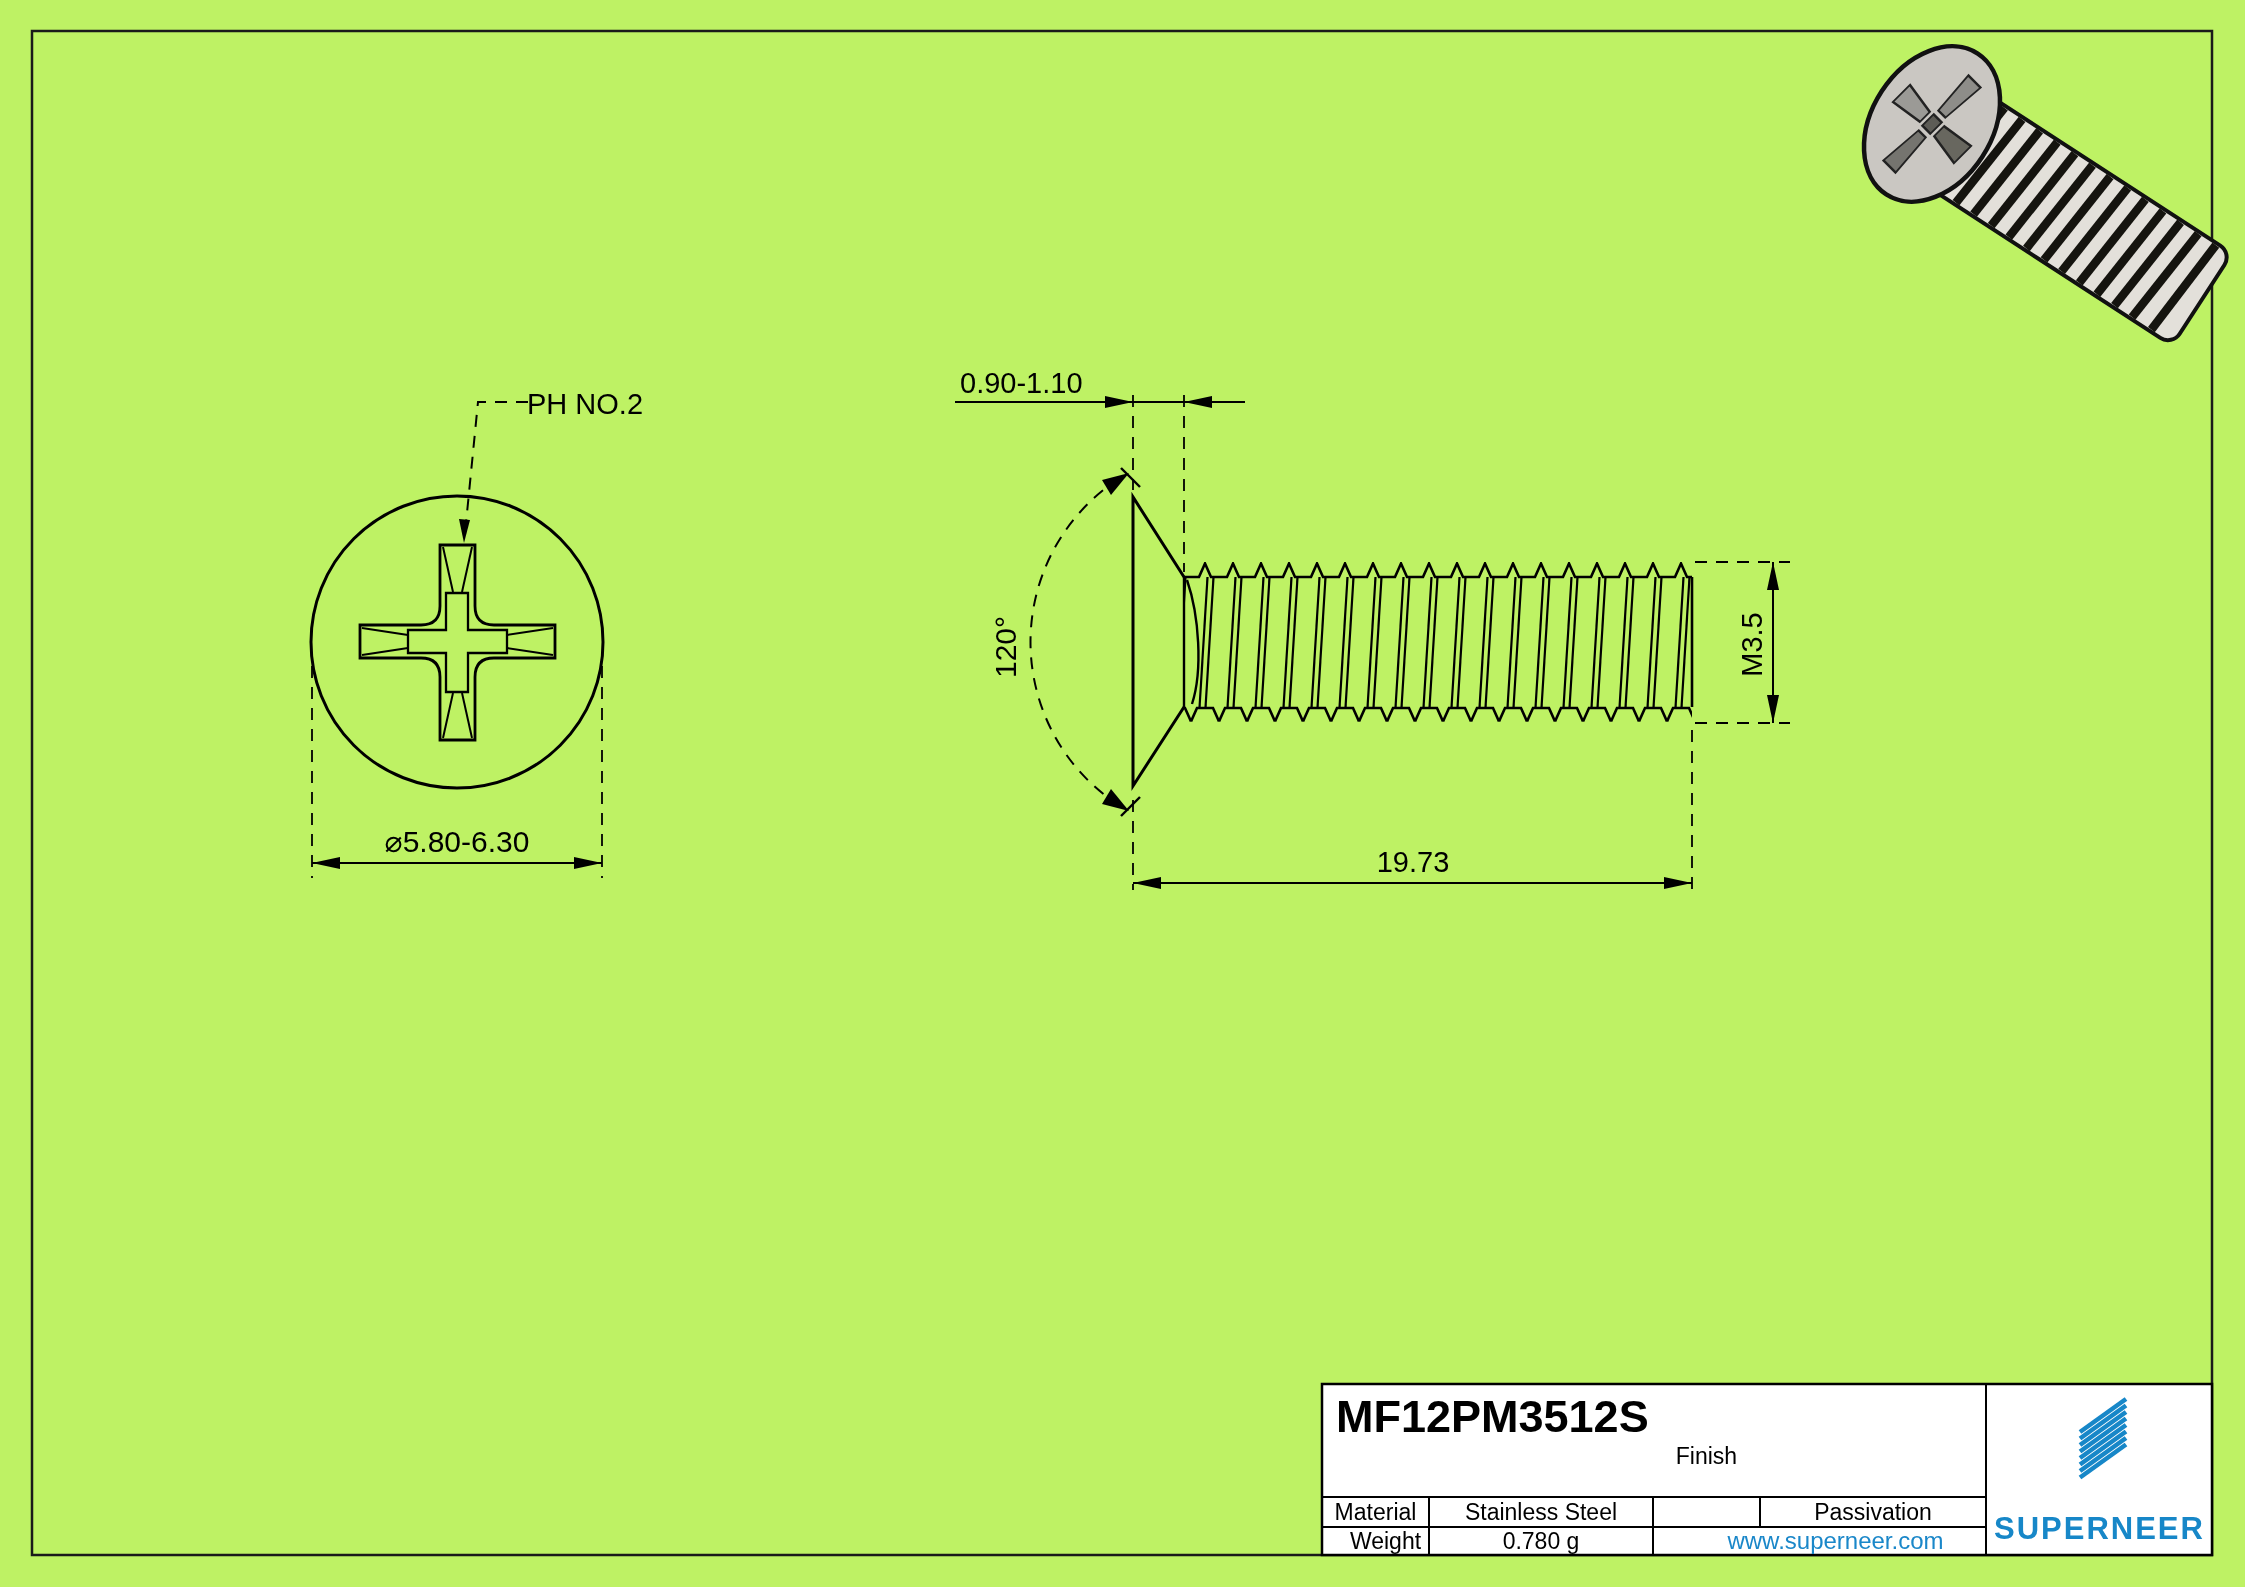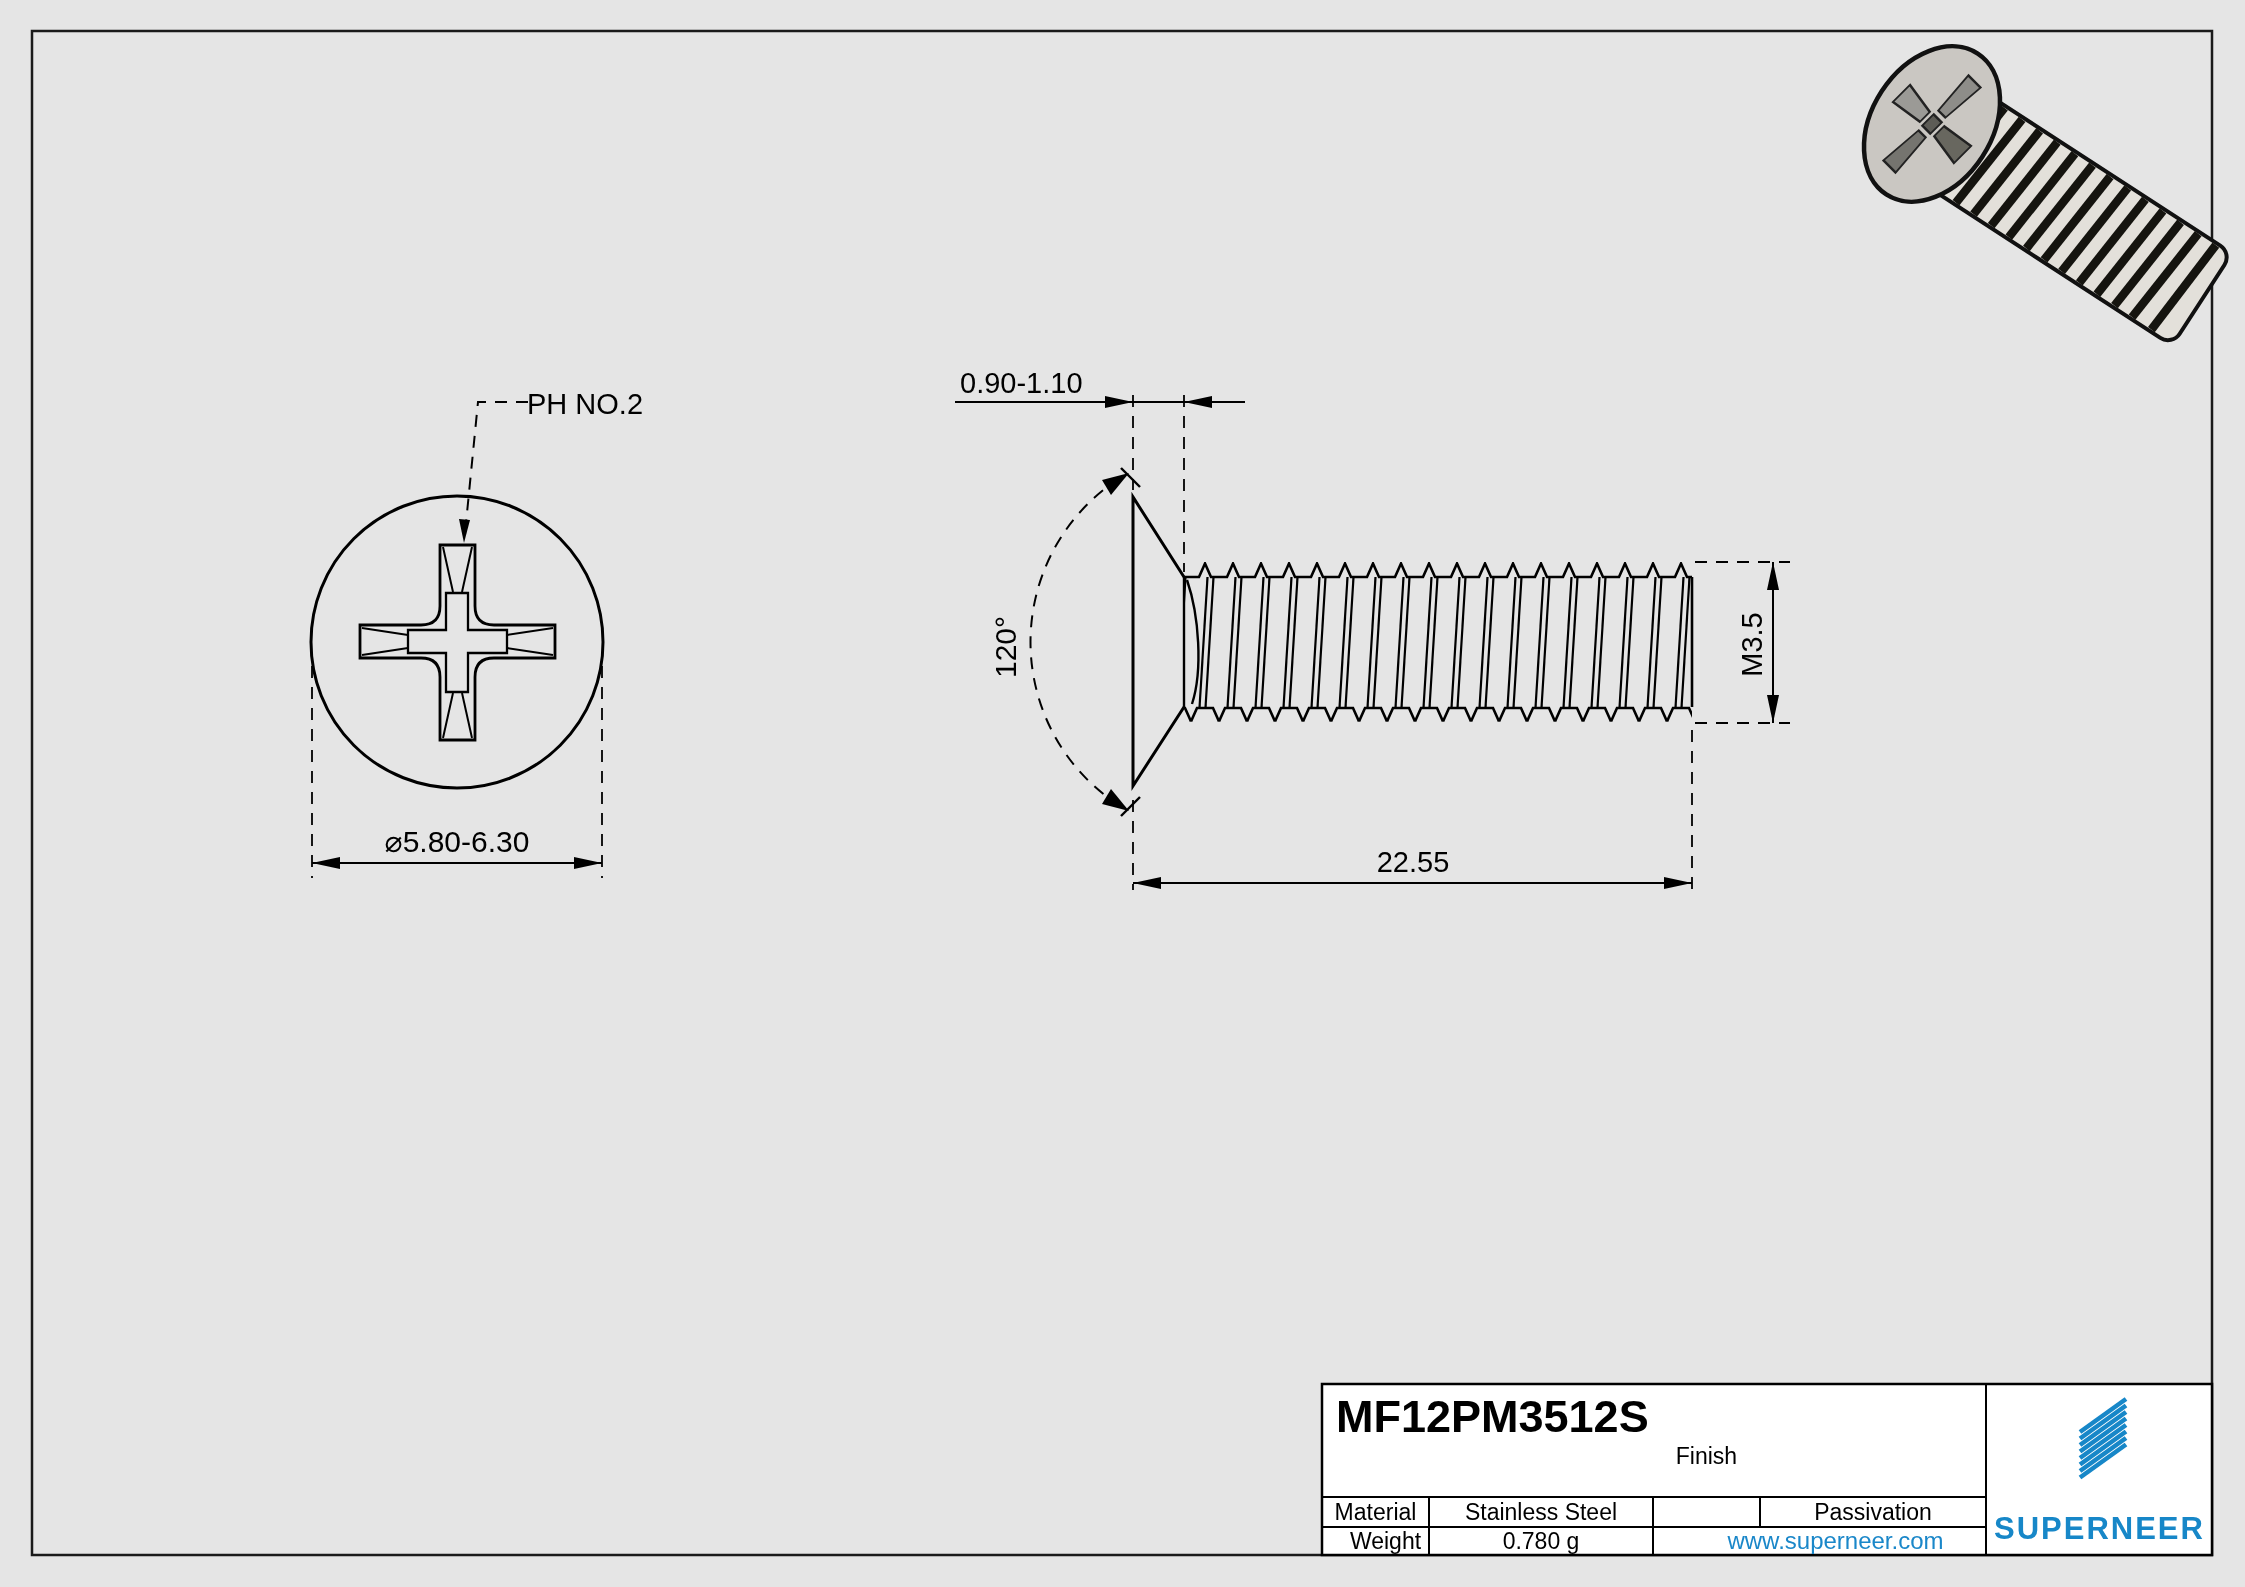--- a/index.html
+++ b/index.html
@@ -1,17 +1,17 @@
 <!DOCTYPE html>
 <html><head>
 <meta charset="utf-8">
 <style>
   html,body{margin:0;padding:0;background:#fff;}
   .sheet{
-    position:relative;width:2245px;height:1587px;background:#e5e5e5;
+    position:relative;width:2245px;height:1587px;background:#bef264;
     font-family:"Liberation Sans","DejaVu Sans",sans-serif;color:#000;overflow:hidden;
   }
   .sheet svg{position:absolute;left:0;top:0;}
   .lbl{position:absolute;white-space:nowrap;color:#000;}
   .dim{font-size:29px;}
   .dim-c{text-align:center;}
   .rot{transform:rotate(-90deg);transform-origin:center center;text-align:center;}
   .partno{font-size:45px;font-weight:bold;letter-spacing:0px;}
   .cell{position:absolute;text-align:center;font-size:23px;overflow:hidden;}
   .url{color:#1a87c9;font-size:24px;text-decoration:none;cursor:pointer;padding-left:16px;}
@@ -158,21 +158,21 @@
   <div class="lbl dim" style="left:527px;top:388px;">PH NO.2</div>
 
   <div class="lbl dim dim-c" style="left:357px;top:824px;width:200px;font-size:30px;">⌀5.80-6.30</div>
 
   <div class="lbl dim" style="left:960px;top:367px;">0.90-1.10</div>
 
   <div class="lbl dim rot" style="left:960px;top:630px;width:92px;font-size:30px;">120°</div>
 
   <div class="lbl dim rot" style="left:1710px;top:628px;width:84px;">M3.5</div>
 
-  <div class="lbl dim dim-c" style="left:1343px;top:846px;width:140px;">22.55</div>
+  <div class="lbl dim dim-c" style="left:1343px;top:846px;width:140px;">19.73</div>
 
   <div class="lbl partno" style="left:1336px;top:1391px;">MF12PM3512S</div>
 
   <div class="cell" style="left:1322px;top:1497px;width:107px;line-height:30px;">Material</div>
   <div class="cell" style="left:1429px;top:1497px;width:224px;line-height:30px;">Stainless Steel</div>
   <div class="cell" style="left:1653px;top:1441px;width:107px;line-height:30px;">Finish</div>
   <div class="cell" style="left:1760px;top:1497px;width:226px;line-height:30px;">Passivation</div>
 
   <div class="cell" style="left:1322px;top:1527px;width:127px;line-height:28px;">Weight</div>
   <div class="cell" style="left:1429px;top:1527px;width:224px;line-height:28px;">0.780 g</div>

